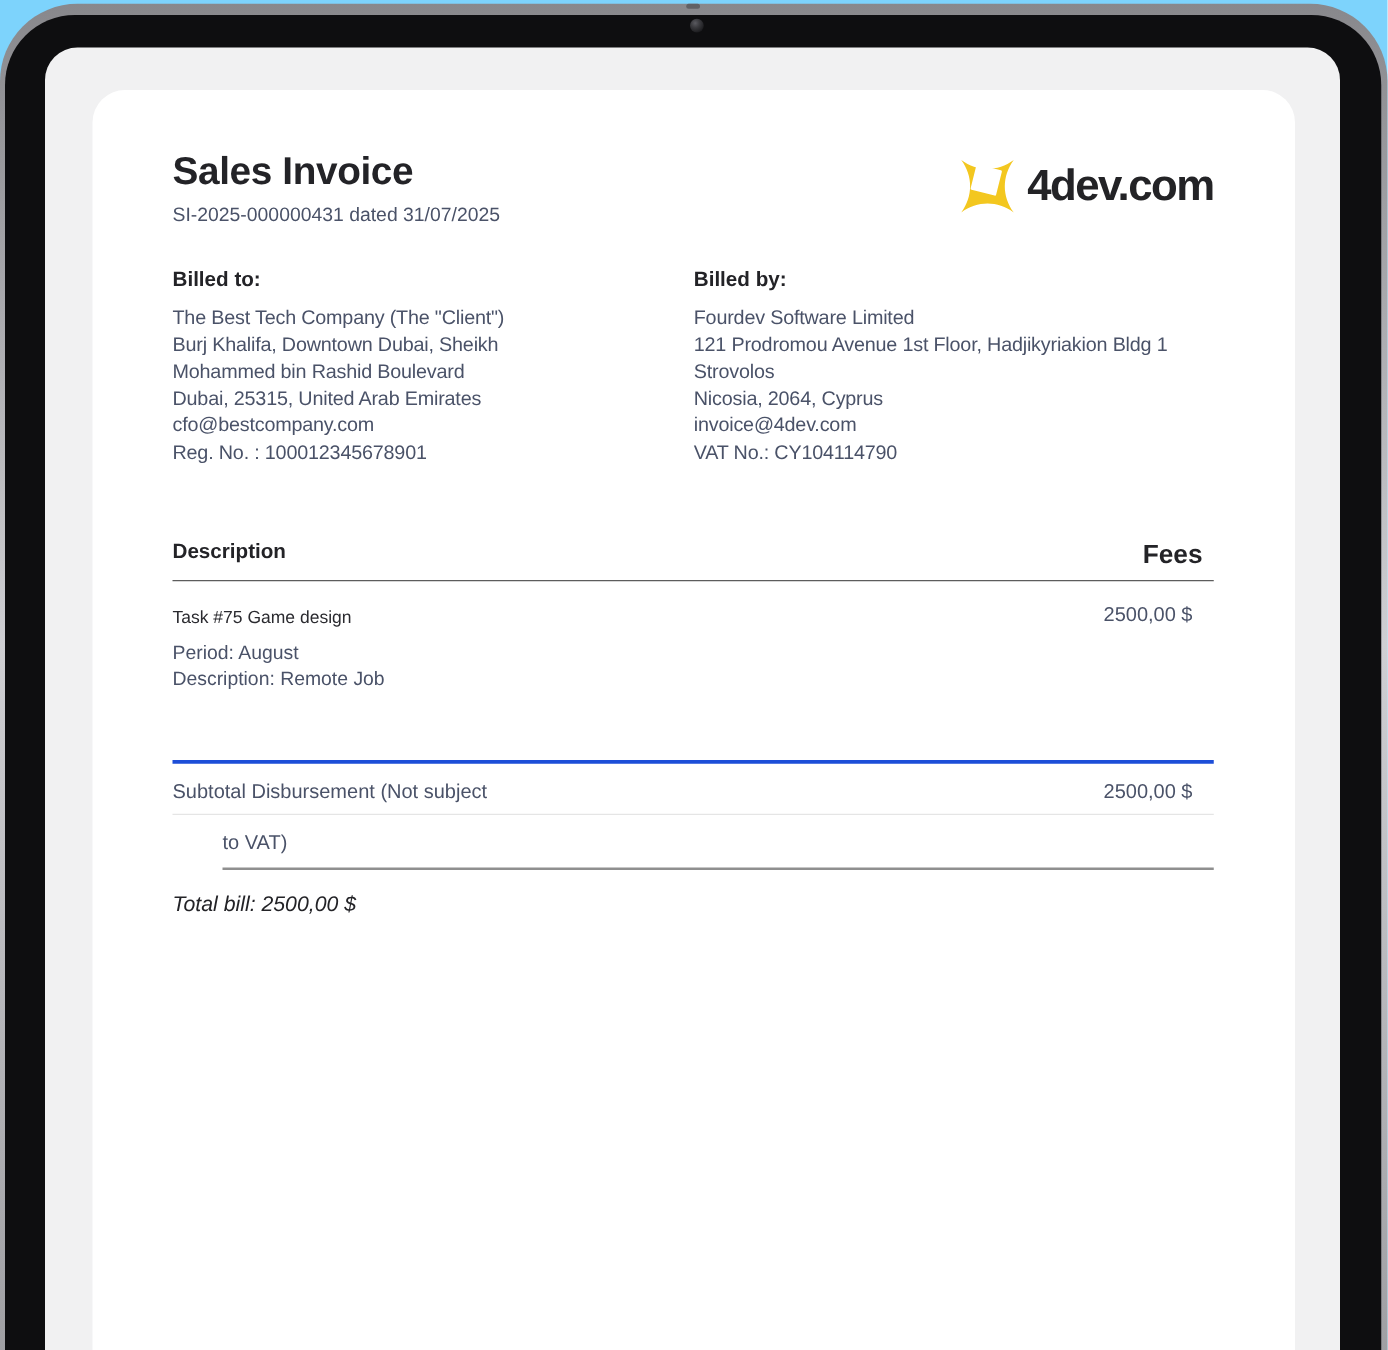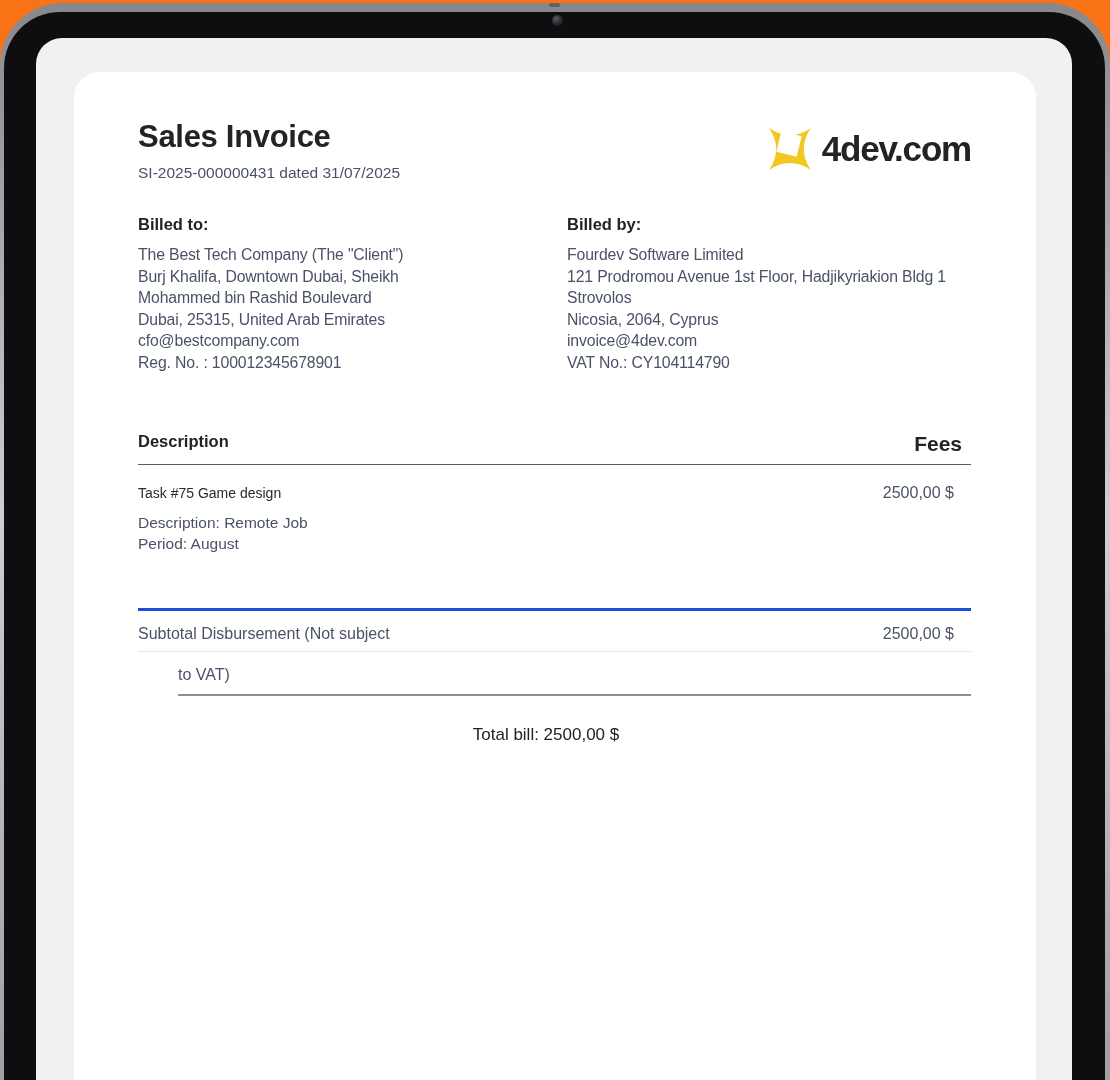--- a/index.html
+++ b/index.html
@@ -1,19 +1,19 @@
 <!DOCTYPE html>
 <html><head>
 <meta charset="utf-8">
 <style>
   * { margin:0; padding:0; box-sizing:border-box; }
   html,body { width:1110px; height:1080px; overflow:hidden;
     font-family:"Liberation Sans", sans-serif; background:#ffffff; }
 
-  .stage { position:absolute; inset:0; background:#f97316; }
+  .stage { position:absolute; inset:0; background:#7dd3fc; }
 
   
   .tablet { position:absolute; left:0; top:3px; width:1110px; height:1140px;
     border-radius:62px 62px 0 0;
     background:linear-gradient(180deg,#88888c 0%,#cfcfd3 45%,#9a9a9e 100%); }
   .mic-slot { position:absolute; left:549px; top:0px; width:11px; height:4px;
     border-radius:2px; background:#616165; }
   .bezel { position:absolute; left:4px; right:5px; top:9px; bottom:0;
     background:#0e0e10; border-radius:56px 56px 0 0; }
   .camera { position:absolute; left:548px; top:3px; width:11px; height:11px;
@@ -31,21 +31,21 @@
   .inv-title { font-size:31px; line-height:36px; font-weight:700;
     color:#232327; letter-spacing:-0.3px; }
   .inv-subtitle { margin-top:7px; font-size:15.5px; line-height:21px;
     color:#4a5268; }
 
   .logo { display:flex; align-items:center; gap:8px; margin-top:6px; }
   .logo svg { display:block; }
   .logo-text { font-size:35px; font-weight:700; color:#232326;
     letter-spacing:-1.2px; }
 
-  .billed-row { display:flex; margin-top:30px;gap:12px; }
+  .billed-row { display:flex; margin-top:30px; }
   .billed-col-left { flex:0 0 417px; }
   .billed-col-right { flex:1 1 auto; min-width:0; }
   .billed-label { font-size:16.5px; font-weight:700; color:#232327;
     line-height:22px; margin-bottom:9px; }
   .addr-line { font-size:15.8px; line-height:21.6px; color:#4a5268;
     letter-spacing:-0.15px; white-space:nowrap; }
 
   .table-header { display:flex; justify-content:space-between;
     margin-top:58px; }
   .th-desc { font-size:16.5px; font-weight:700; color:#232327; }
@@ -58,21 +58,21 @@
   .fee-val { font-size:16px; color:#4a5268; line-height:22px;
     padding-right:17px; }
   .item-details { margin-top:8px; }
   .detail-line { font-size:15.5px; line-height:21.5px; color:#4a5268; }
 
   .sub-row1 { display:flex; justify-content:space-between; margin-top:53px;
     border-top:3px solid #1d4ed8; border-bottom:1px solid #e5e5e5;
     padding:12px 0 6px; }
   .sub-text { font-size:16px; color:#4a5268; line-height:22px; }
   .sub-row2 { padding:12px 0 8px; border-bottom:2px solid #8f8f8f;margin-left:40px; }
-  .total-row { padding:27px 17px 0 0; text-align:center; }
+  .total-row { padding:16px 17px 0 0; text-align:left;font-style:italic; }
   .total-text { font-size:17px; color:#232327; line-height:23px; }
 </style>
 </head>
 <body>
 
 <div class="stage">
   <div class="tablet">
     <div class="mic-slot"></div>
     <div class="bezel">
       <div class="camera"></div>
@@ -121,22 +121,22 @@
               <div class="th-desc">Description</div>
               <div class="th-fees">Fees</div>
             </div>
             <div class="hr-dark"></div>
 
             <div class="item-row">
               <div class="item-title">Task #75 Game design</div>
               <div class="fee-val">2500,00 $</div>
             </div>
             <div class="item-details">
+              <div class="detail-line">Period: August</div>
               <div class="detail-line">Description: Remote Job</div>
-              <div class="detail-line">Period: August</div>
             </div>
 
             <div class="sub-row1">
               <div class="sub-text">Subtotal Disbursement (Not subject</div>
               <div class="fee-val">2500,00 $</div>
             </div>
             <div class="sub-row2">
               <div class="sub-text">to VAT)</div>
             </div>
 

